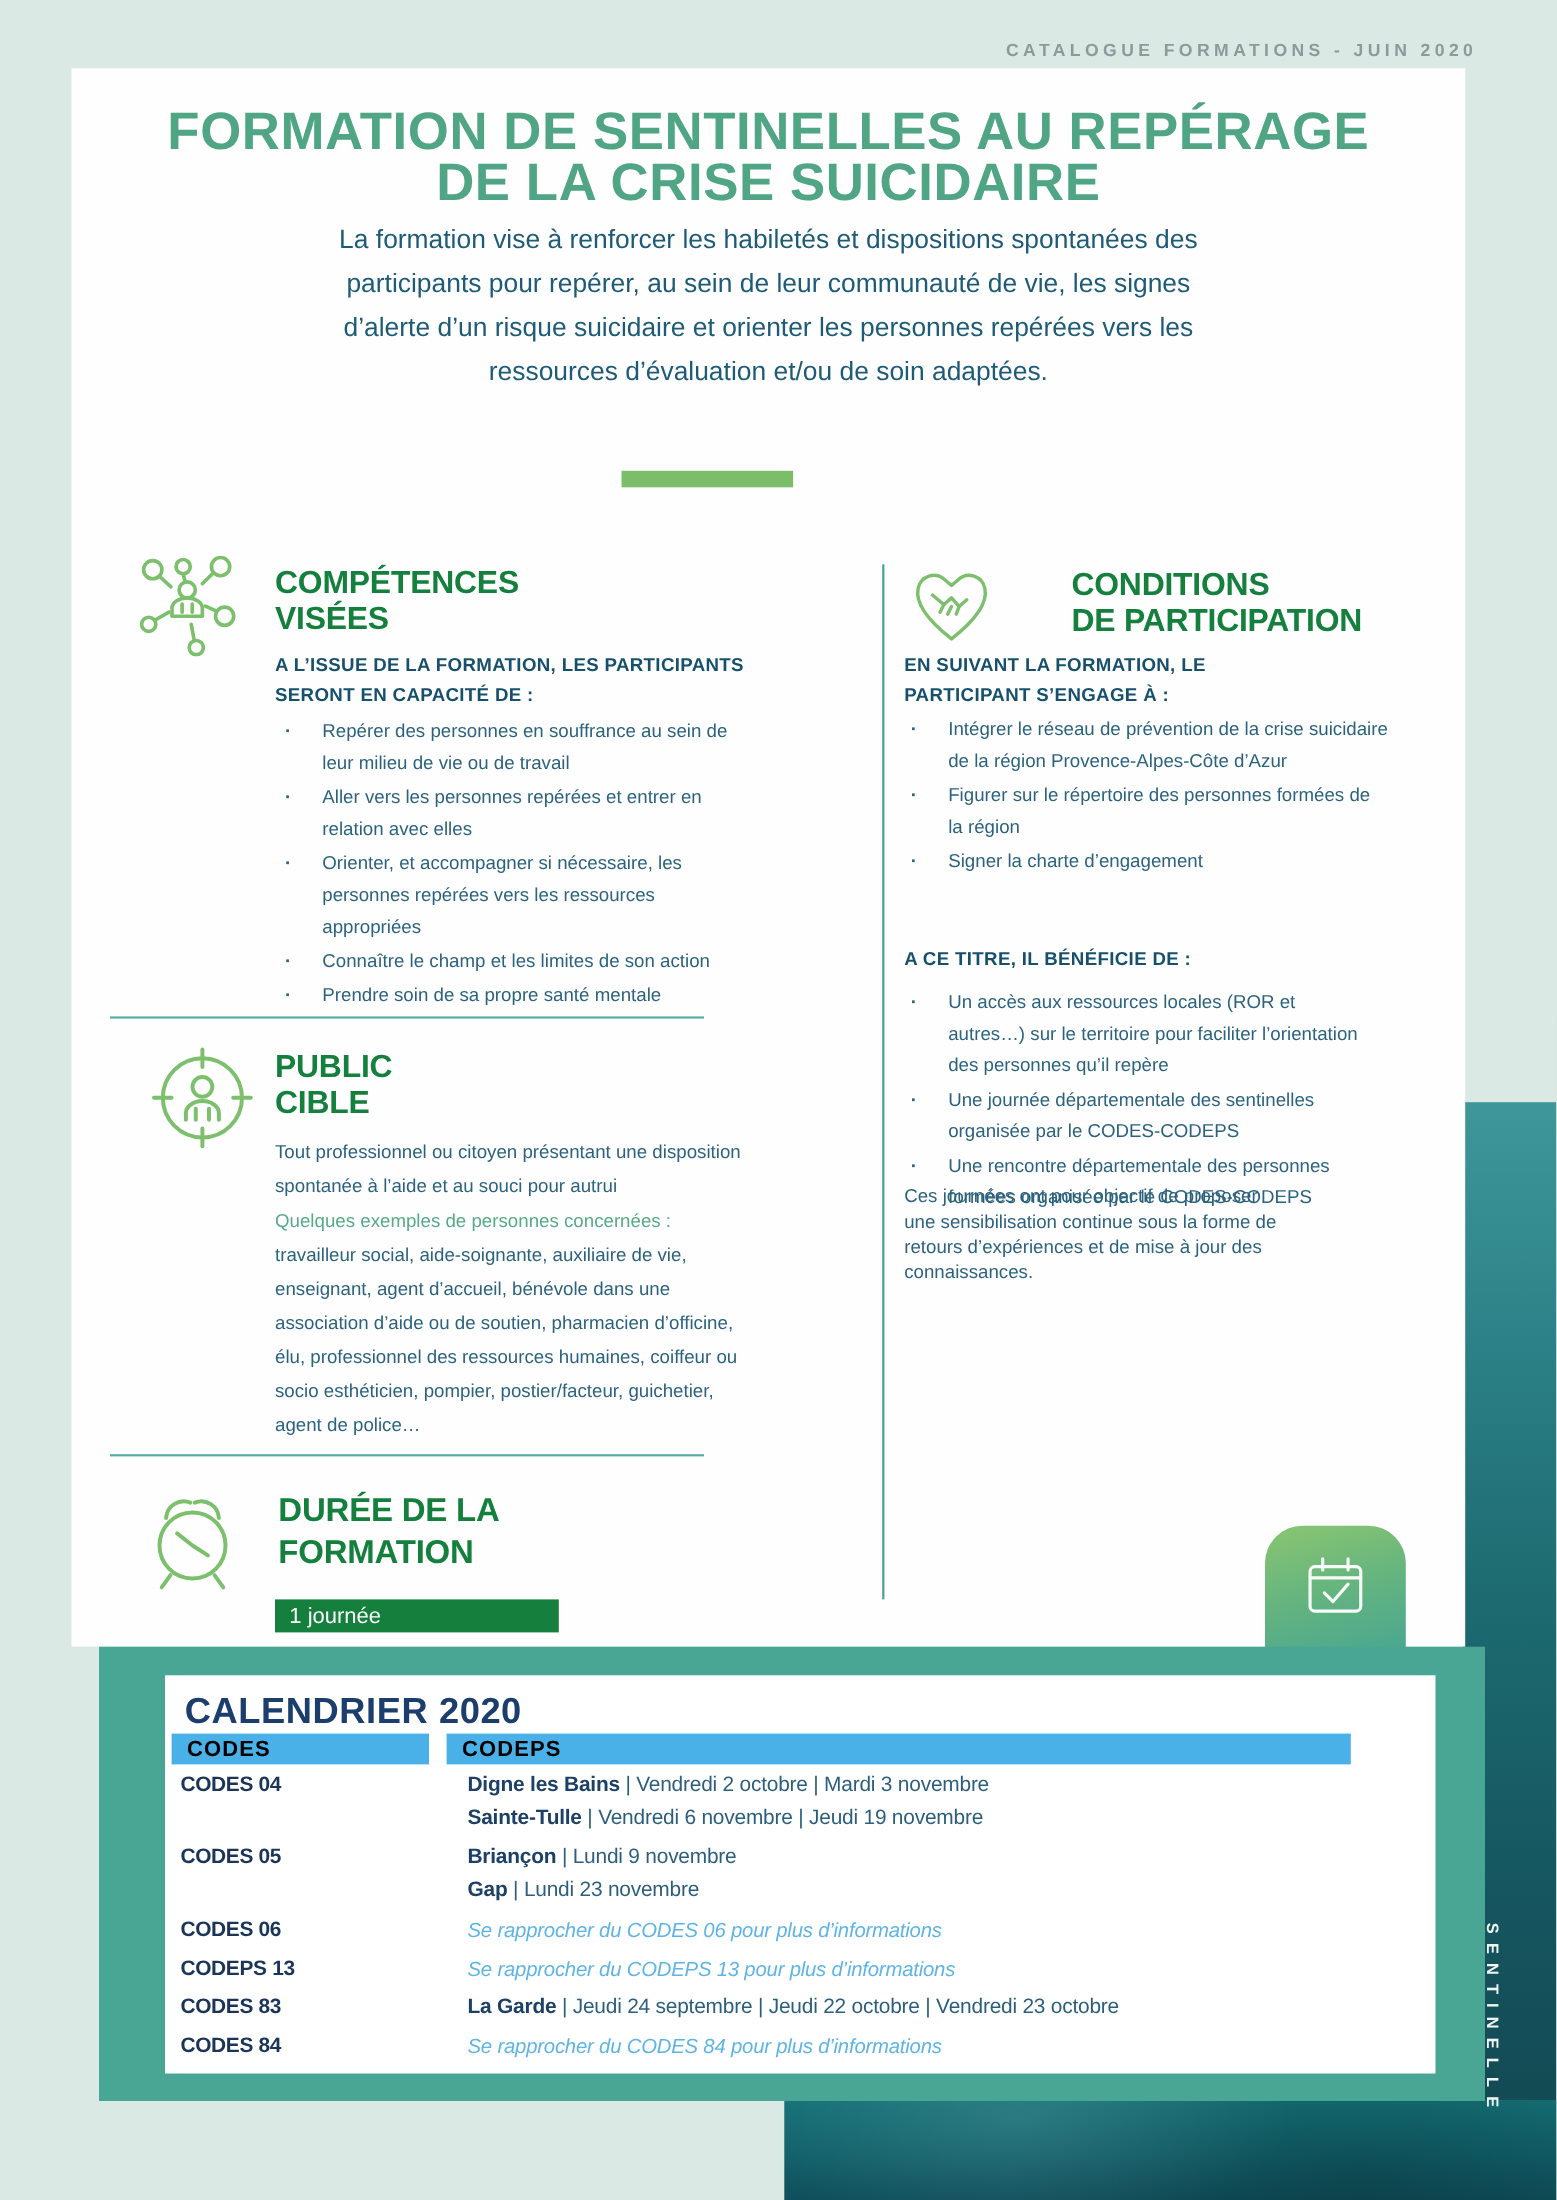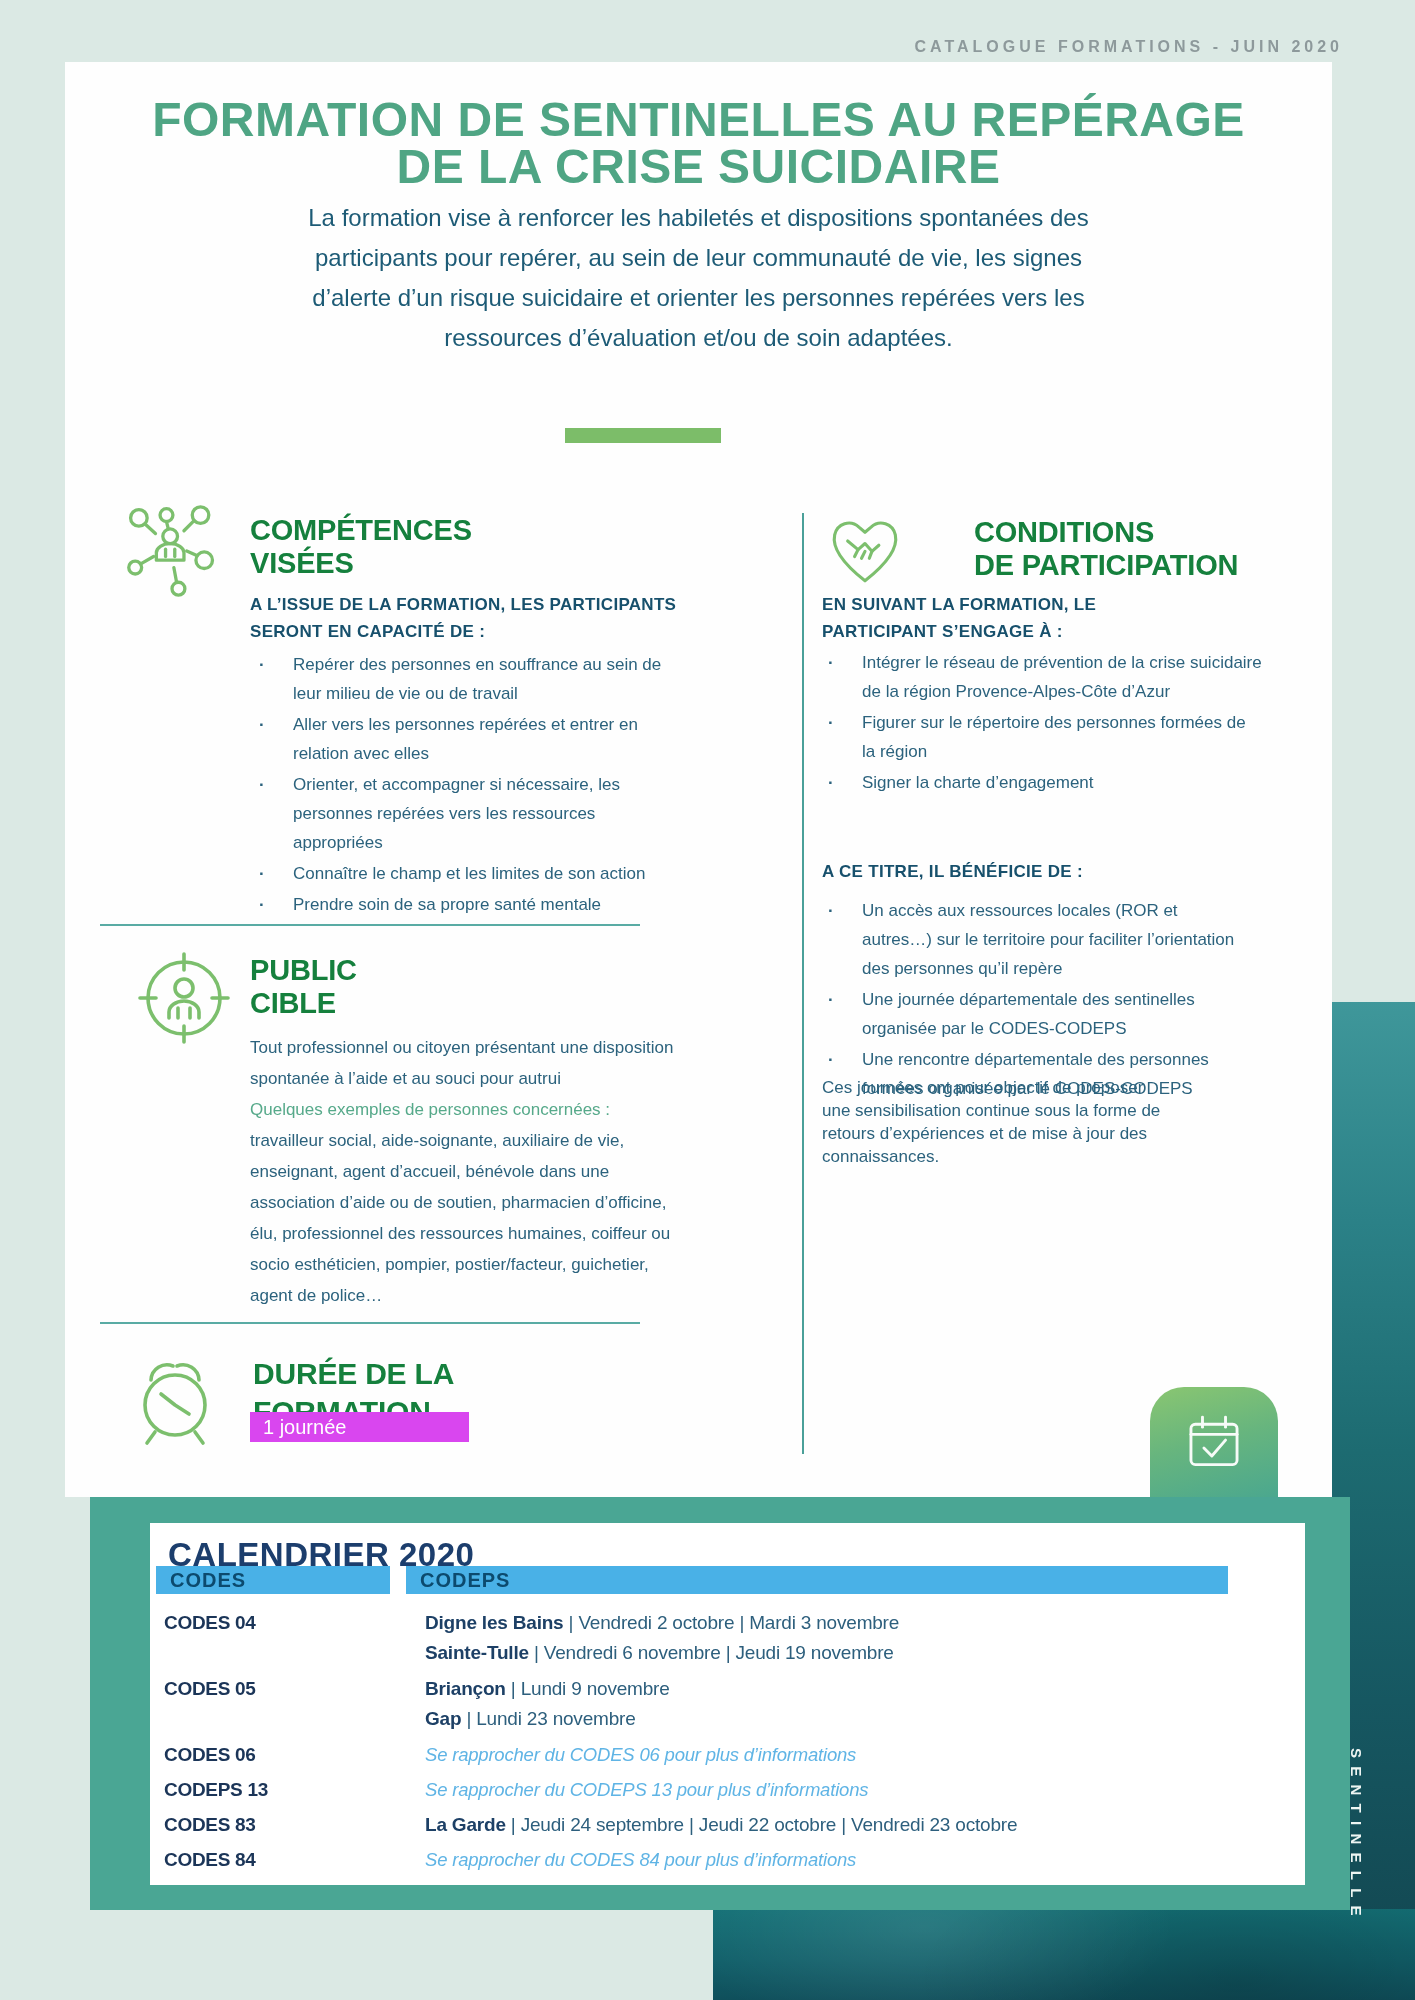--- a/index.html
+++ b/index.html
@@ -29,32 +29,32 @@
 
   .blist{list-style:none;margin:0;padding:0;}
   .blist li{position:relative;padding-left:40px;color:#2b627d;font-size:17px;line-height:29px;margin-bottom:2px;}
   .blist li::before{content:"\00B7";position:absolute;left:6px;top:0;color:#2b627d;font-weight:700;}
 
   .divider-h{height:2px;background:#59aba4;}
   .divider-v{width:2px;background:#4aa099;}
 
   .icon-green svg{stroke:#7cbf6d;fill:none;stroke-width:3.6;stroke-linecap:round;stroke-linejoin:round;}
 
-  .badge{left:250px;top:1412px;width:219px;height:30px;background:#d946ef;color:#ffffff;
+  .badge{left:250px;top:1454px;width:258px;height:30px;background:#15803d;color:#ffffff;
          font-size:20px;line-height:30px;padding-left:13px;box-sizing:border-box;}
 
   .cal-tab{left:1150px;top:1387px;width:128px;height:112px;border-radius:34px 34px 0 0;
            background:linear-gradient(165deg,#8ac671 0%,#67b57e 48%,#4aa78f 100%);
            display:flex;align-items:center;justify-content:center;}
   .cal-tab svg{stroke:#ffffff;fill:none;stroke-width:4;stroke-linecap:round;stroke-linejoin:round;opacity:.95;}
 
   .band{left:90px;top:1497px;width:1260px;height:413px;background:#4aa694;}
   .cal-card{left:150px;top:1523px;width:1155px;height:362px;background:#ffffff;}
   .cal-title{left:18px;top:13px;color:#1c3e6d;font-size:33px;font-weight:800;letter-spacing:.5px;}
-  .col-bar{top:43px;height:28px;background:#49b1e7;color:#0c4a6e;font-size:20px;font-weight:700;
+  .col-bar{top:53px;height:28px;background:#49b1e7;color:#000000;font-size:20px;font-weight:700;
            letter-spacing:1px;line-height:28px;padding-left:14px;box-sizing:border-box;}
   .bar-codes{left:6px;width:234px;}
   .bar-dates{left:256px;width:822px;}
   .code-lbl{left:14px;color:#1b3558;font-size:19px;font-weight:700;letter-spacing:-.3px;}
   .date-line{left:275px;font-size:19px;color:#2d5f7d;letter-spacing:-.2px;}
   .date-line .city{font-weight:700;color:#1d4066;}
   .note{left:275px;font-size:18.5px;font-style:italic;color:#5fb4e5;letter-spacing:-.2px;}
 
   .side-label{left:1348px;top:1748px;height:200px;color:#eef5f3;font-size:15px;font-weight:600;
               letter-spacing:.55em;writing-mode:vertical-rl;}

